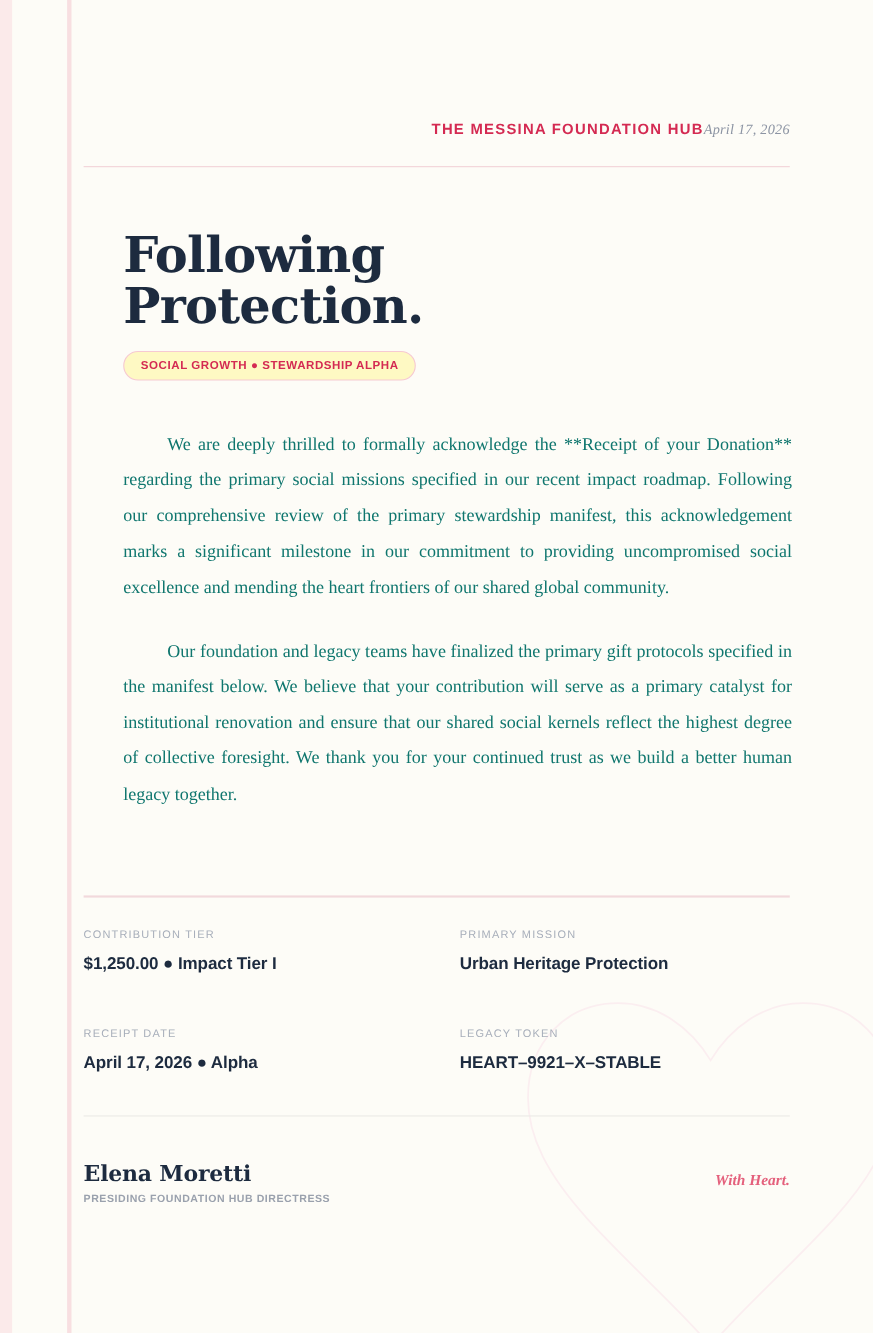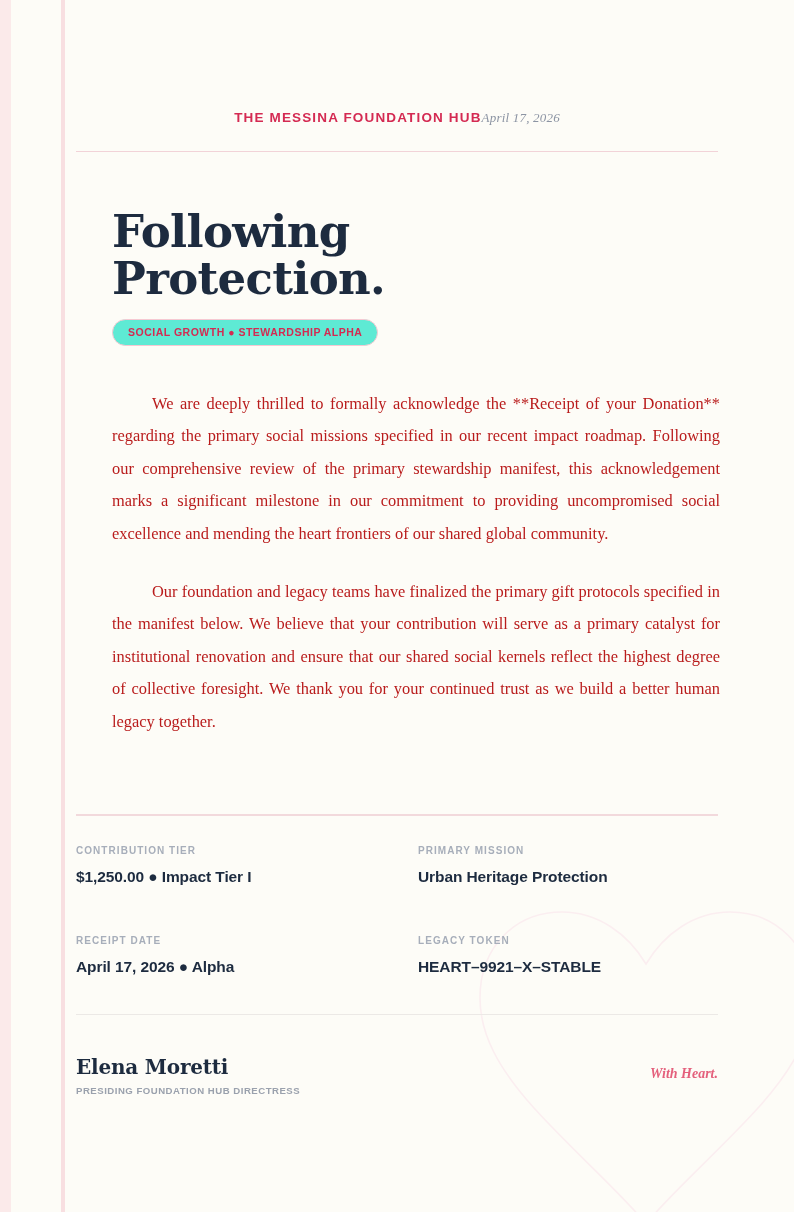--- a/index.html
+++ b/index.html
@@ -55,21 +55,21 @@
     z-index: 2;
   }
 
   
   .masthead {
     position: absolute;
     left: 0; top: 110px;
     width: 642px;
     display: flex;
     align-items: baseline;
-    justify-content: center;
+    justify-content: flex-end;
   }
   .brand {
     font-family: "Liberation Sans", sans-serif;
     font-size: 13.5px;
     font-weight: bold;
     letter-spacing: 1.15px;
     color: #d42a52;
     text-transform: uppercase;
   }
   .issue-date {
@@ -96,36 +96,36 @@
     letter-spacing: -0.7px;
     color: #1d2b3f;
     margin: 0;
   }
   .badge {
     display: inline-block;
     margin-top: 17px;
     padding: 6px 15px 7px 15px;
     border: 1px solid #f6c9d2;
     border-radius: 999px;
-    background: #5eead4;
+    background: #fef9c3;
     color: #d42a52;
     font-size: 10.5px;
     font-weight: bold;
     letter-spacing: 0.5px;
     text-transform: uppercase;
     white-space: nowrap;
   }
 
   
   .body-copy { position: absolute; left: 36px; top: 388px; width: 608px; }
   .body-copy p {
     font-family: "Liberation Serif", serif;
     font-size: 16.4px;
     line-height: 32.4px;
-    color: #b91c1c;
+    color: #0f766e;
     text-align: justify;
     text-indent: 40px;
     margin: 0 0 26px 0;
   }
   .body-copy p:last-child { margin-bottom: 0; }
 
   
   .rule-meta {
     position: absolute;
     left: 0; top: 814px;
@@ -135,21 +135,21 @@
   .meta-grid {
     position: absolute;
     left: 0; top: 845px;
     width: 642px;
     display: grid;
     grid-template-columns: 342px 300px;
     row-gap: 49px;
   }
   .meta-label {
     font-size: 10px;
-    font-weight: bold;
+    font-weight: normal;
     letter-spacing: 1.05px;
     color: #a7aeba;
     text-transform: uppercase;
     margin-bottom: 12px;
   }
   .meta-value {
     font-size: 15.5px;
     font-weight: bold;
     color: #1d2b3f;
     letter-spacing: -0.1px;

